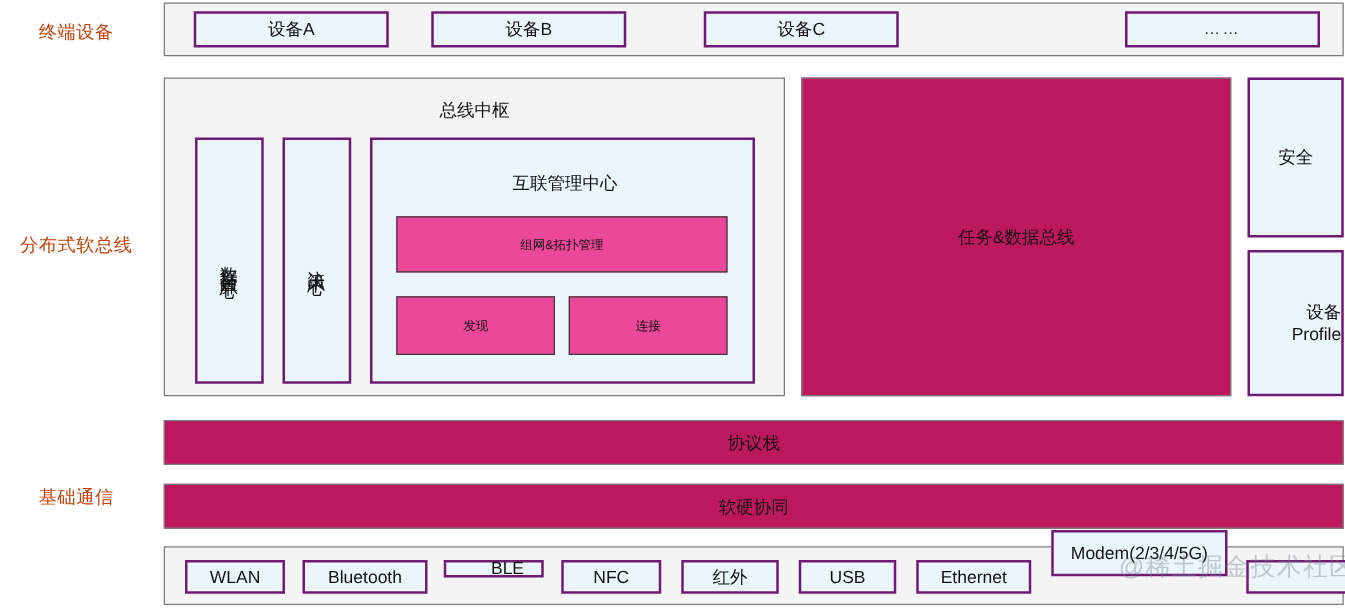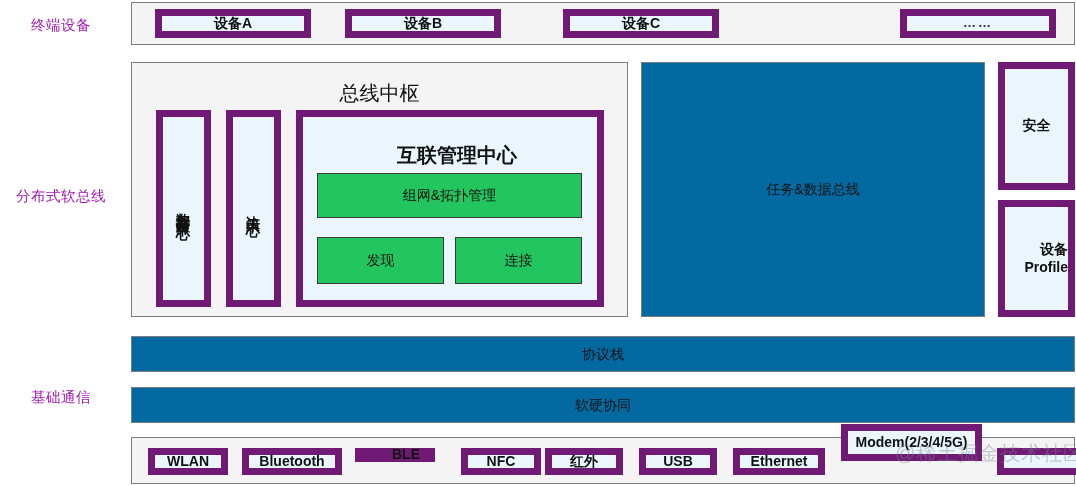--- a/index.html
+++ b/index.html
@@ -19,63 +19,62 @@
     overflow: hidden;
   }
 
   
   .row-label {
     position: absolute;
     left: 0;
     width: 122px;
     text-align: center;
     font-size: 14.5px;
-    color: #a21caf;
+    color: #c2410c;
     letter-spacing: 0.5px;
     white-space: nowrap;
   }
 
   
   .panel {
     position: absolute;
     background: #f4f4f4;
     border: 1px solid #7d7d7d;
     box-sizing: border-box;
   }
 
   
   .cell-blue {
     position: absolute;
     background: #eaf6fb;
-    border: 7px solid #701a75;
+    border: 2px solid #701a75;
     box-sizing: border-box;
     display: flex;
     align-items: center;
     justify-content: center;
     font-size: 14px;
     color: #111111;
     text-align: center;
     line-height: 1.25;
-    font-weight: bold;
   }
   .cell-white {
     position: absolute;
-    background: #22c55e;
+    background: #ec4899;
     border: 1px solid #3a3a3a;
     box-sizing: border-box;
     display: flex;
     align-items: center;
     justify-content: center;
-    font-size: 14px;
+    font-size: 10px;
     color: #111111;
     text-align: center;
   }
   .cell-plain {
     position: absolute;
-    background: #0369a1;
+    background: #be185d;
     border: 1px solid #7d7d7d;
     box-sizing: border-box;
     display: flex;
     align-items: center;
     justify-content: center;
     font-size: 14px;
     color: #111111;
     text-align: center;
     line-height: 1.45;
   }
@@ -83,21 +82,21 @@
   
   .vertical {
     writing-mode: vertical-rl;
     text-orientation: upright;
     letter-spacing: 2px;
     line-height: 1;
   }
 
   .panel-title {
     position: absolute;
-    font-size: 20px;
+    font-size: 14px;
     color: #111111;
     text-align: center;
     white-space: nowrap;
   }
 
   .ellipsis-cell {
     font-size: 13px;
     letter-spacing: 2px;
     color: #333333;
   }
@@ -158,21 +157,21 @@
 
   <div class="cell-plain" style="left:131px; top:336px; width:944px; height:36px;">协议栈</div>
 
   <div class="cell-plain" style="left:131px; top:387px; width:944px; height:36px;">软硬协同</div>
 
   <div class="panel" style="left:131px; top:437px; width:944px; height:47px;"></div>
 
   <div class="cell-blue" style="left:148px; top:448px; width:80px; height:27px;">WLAN</div>
   <div class="cell-blue" style="left:242px; top:448px; width:100px; height:27px;">Bluetooth</div>
   <div class="cell-blue" style="left:355px; top:448px; width:80px; height:14px;padding-left:22px;">BLE</div>
-  <div class="cell-blue" style="left:449px; top:448px; width:80px; height:27px;margin-left:12px;">NFC</div>
+  <div class="cell-blue" style="left:449px; top:448px; width:80px; height:27px;">NFC</div>
   <div class="cell-blue" style="left:639px; top:448px; width:78px; height:27px;">USB</div>
   <div class="cell-blue" style="left:545px; top:448px; width:78px; height:27px;">红外</div>
   <div class="cell-blue" style="left:733px; top:448px; width:92px; height:27px;">Ethernet</div>
   <div class="cell-blue" style="left:841px; top:424px; width:141px; height:37px;">Modem(2/3/4/5G)</div>
   <div class="cell-blue" style="left:997px; top:448px; width:90px; height:27px;"></div>
 
   <div class="watermark" style="left:895px; top:440px;">@稀土掘金技术社区</div>
 
 </div>
 

